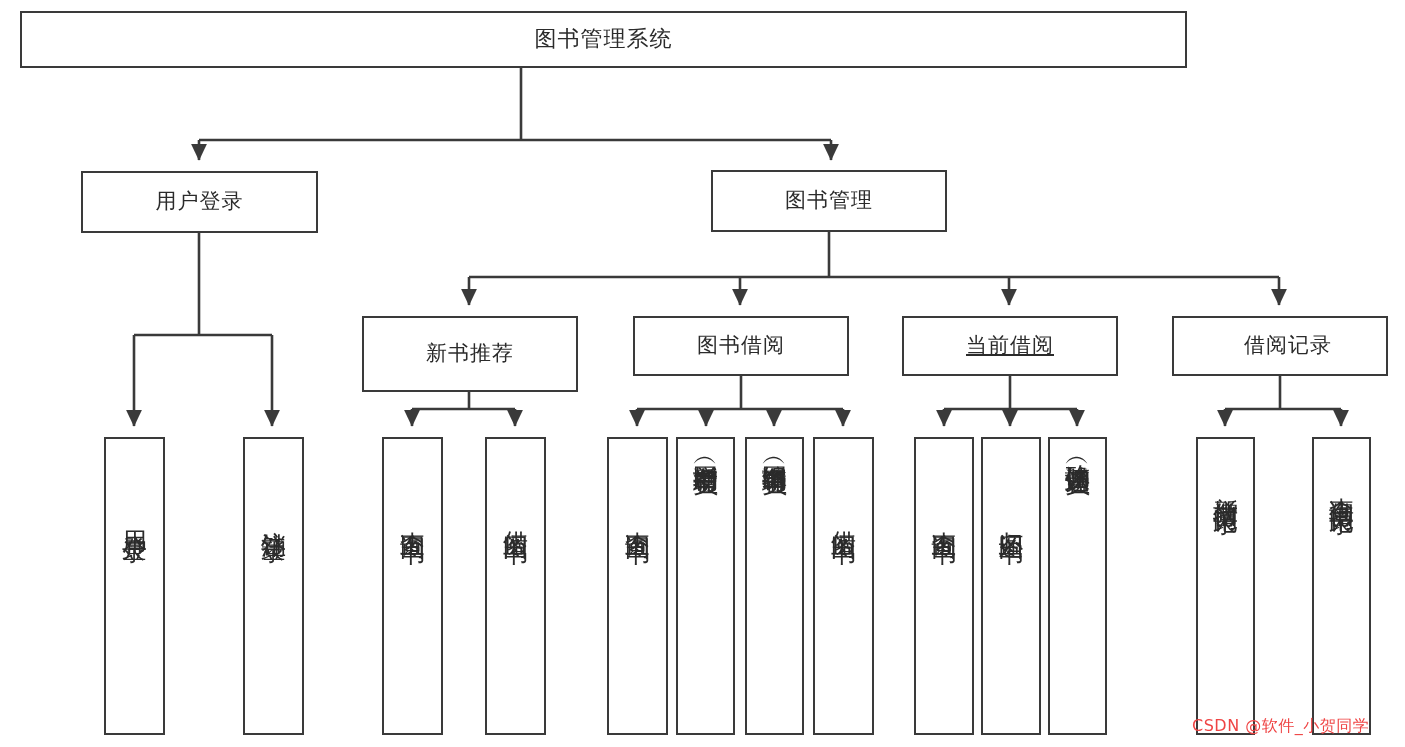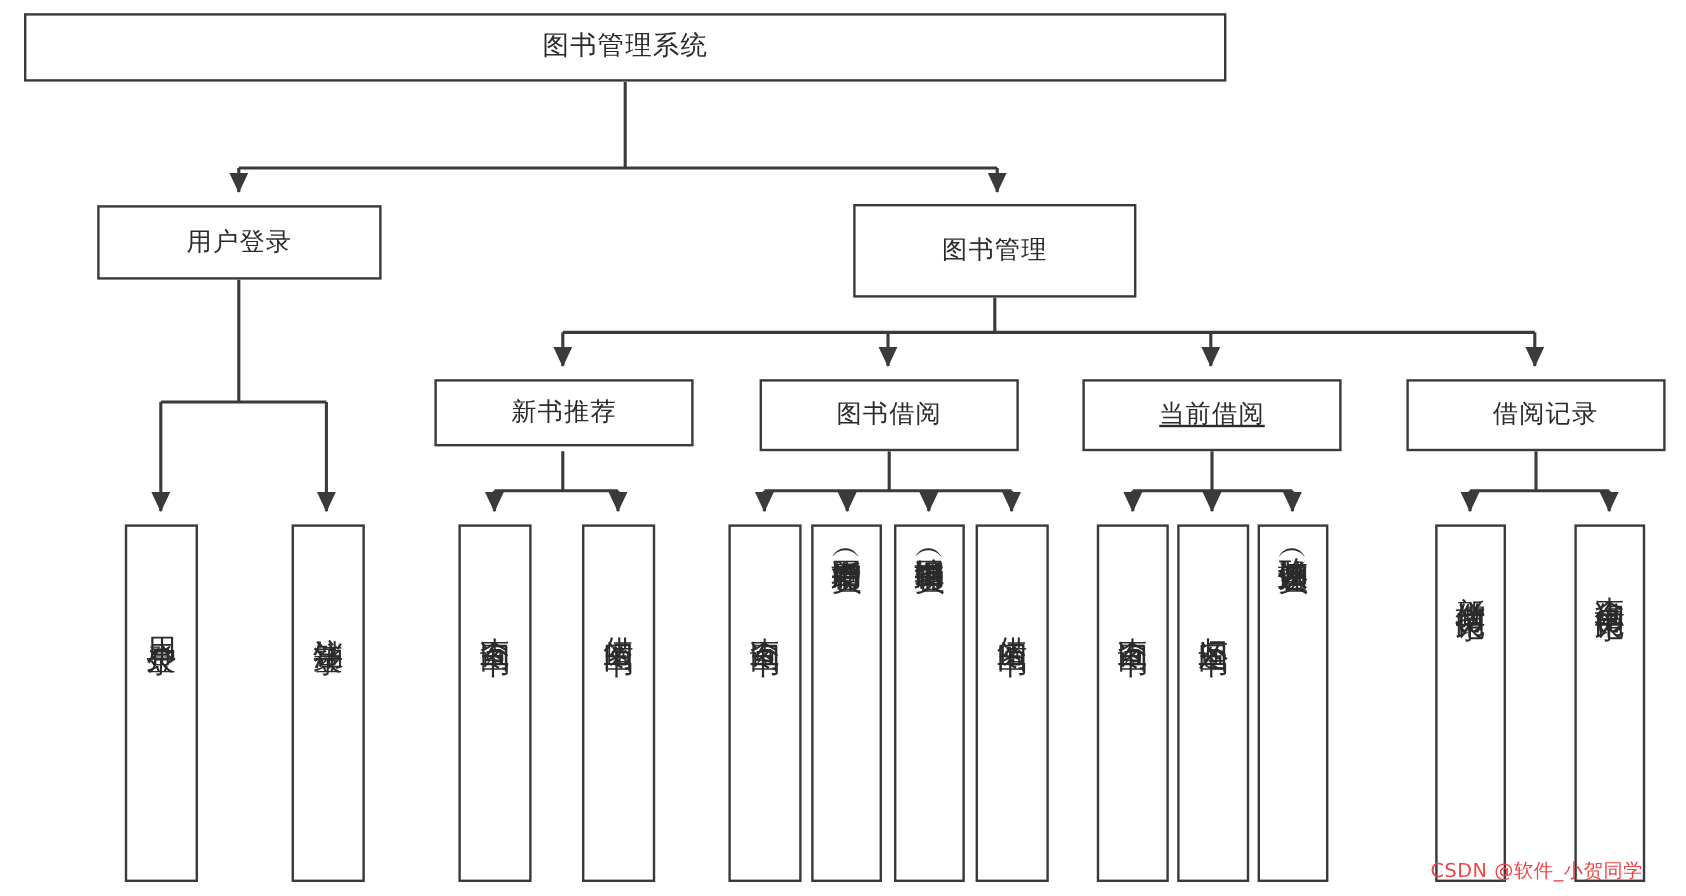--- a/index.html
+++ b/index.html
@@ -101,33 +101,33 @@
       <path d="M 1010 409 L 1010 426" marker-end="url(#arrow)"></path>
       <path d="M 1077 409 L 1077 426" marker-end="url(#arrow)"></path>
 
       <path d="M 1280 376 L 1280 409"></path>
       <path d="M 1225 409 L 1341 409"></path>
       <path d="M 1225 409 L 1225 426" marker-end="url(#arrow)"></path>
       <path d="M 1341 409 L 1341 426" marker-end="url(#arrow)"></path>
     </g>
   </svg>
 
-  <div class="node h root" style="left:20px;top:11px;width:1002px;height:57px;">
+  <div class="node h root" style="left:20px;top:11px;width:1167px;height:57px;">
     <span class="lbl">图书管理系统</span>
   </div>
 
   <div class="node h" style="left:81px;top:171px;width:237px;height:62px;">
     <span class="lbl">用户登录</span>
   </div>
 
-  <div class="node h" style="left:711px;top:170px;width:236px;height:78px;">
+  <div class="node h" style="left:711px;top:170px;width:236px;height:62px;">
     <span class="lbl">图书管理</span>
   </div>
 
-  <div class="node h" style="left:362px;top:316px;width:216px;height:56px;">
+  <div class="node h" style="left:362px;top:316px;width:216px;height:76px;">
     <span class="lbl">新书推荐</span>
   </div>
 
   <div class="node h" style="left:633px;top:316px;width:216px;height:60px;">
     <span class="lbl">图书借阅</span>
   </div>
 
   <div class="node h" style="left:902px;top:316px;width:216px;height:60px;text-decoration:underline;">
     <span class="lbl">当前借阅</span>
   </div>

